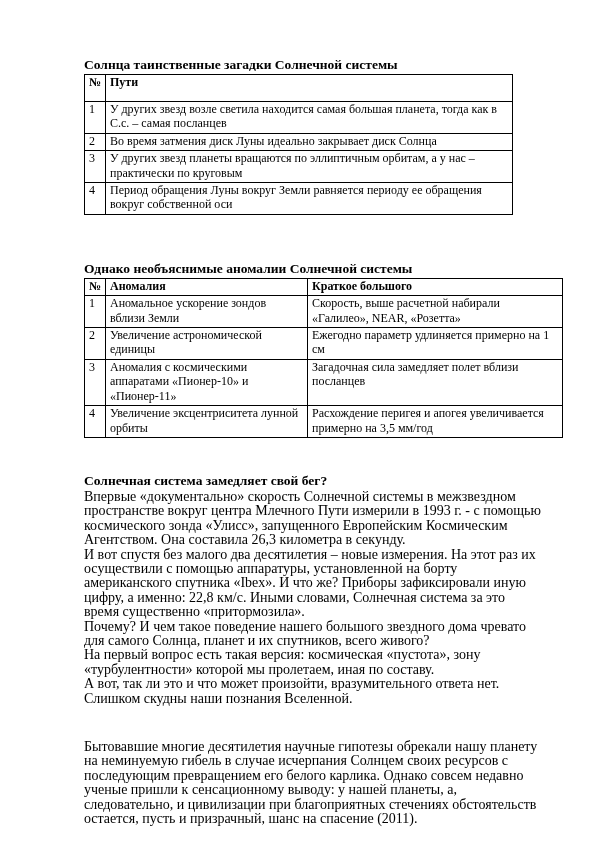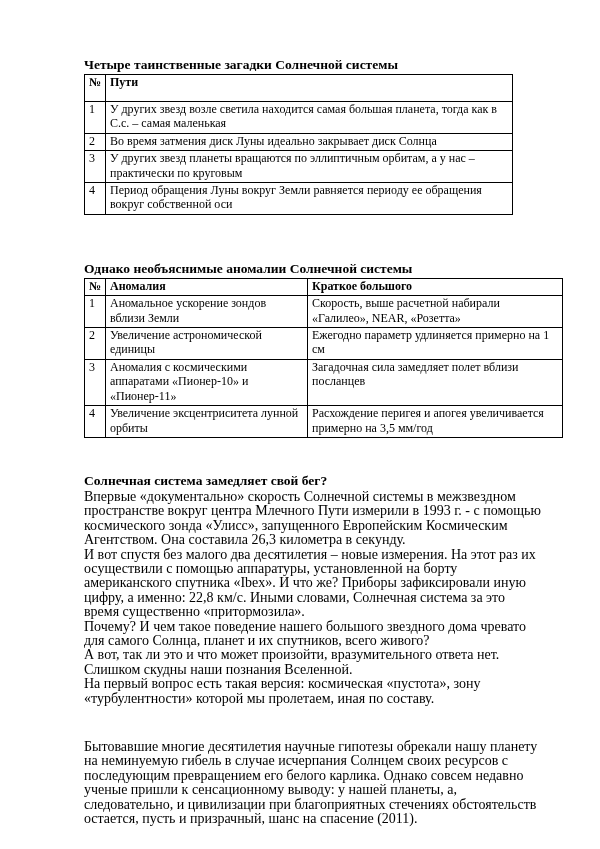--- a/index.html
+++ b/index.html
@@ -60,38 +60,38 @@
     width: 458px;
     font-size: 14px;
     line-height: 14.4px;
   }
 </style>
 </head>
 <body>
 
 <div class="page">
 
-  <h1 class="section-title">Четыре таинственные загадки Солнечной системы</h1>
+  <h1 class="section-title">Солнца таинственные загадки Солнечной системы</h1>
   <table class="riddles">
     <colgroup>
         <col class="c-num">
         <col class="c-text">
       </colgroup>
     <tbody>
         <tr class="hdr-tall">
       <th>№</th>
       <th>
             <span class="v-bottom">
               <span>Пути</span>
             </span>
           </th>
     </tr>
     <tr>
       <td>1</td>
-      <td>У других звезд возле светила находится самая большая планета, тогда как в С.с. – самая маленькая</td>
+      <td>У других звезд возле светила находится самая большая планета, тогда как в С.с. – самая посланцев</td>
     </tr>
     <tr>
       <td>2</td>
       <td>Во время затмения диск Луны идеально закрывает диск Солнца</td>
     </tr>
     <tr>
       <td>3</td>
       <td>У других звезд планеты вращаются по эллиптичным орбитам, а у нас – практически по круговым</td>
     </tr>
     <tr>
@@ -139,22 +139,22 @@
   </tbody>
     </table>
 
   <div class="spacer-b"></div>
 
   <div class="body-text">
     <h1 class="section-title">Солнечная система замедляет свой бег?</h1>
     <p>Впервые «документально» скорость Солнечной системы в межзвездном пространстве вокруг центра Млечного Пути измерили в 1993 г. - с помощью космического зонда «Улисс», запущенного Европейским Космическим Агентством. Она составила 26,3 километра в секунду.</p>
     <p>И вот спустя без малого два десятилетия – новые измерения. На этот раз их осуществили с помощью аппаратуры, установленной на борту американского спутника «Ibex». И что же? Приборы зафиксировали иную цифру, а именно: 22,8 км/с. Иными словами, Солнечная система за это время существенно «притормозила».</p>
     <p>Почему? И чем такое поведение нашего большого звездного дома чревато для самого Солнца, планет и их спутников, всего живого?</p>
+    <p>На первый вопрос есть такая версия: космическая «пустота», зону «турбулентности» которой мы пролетаем, иная по составу.</p>
     <p>А вот, так ли это и что может произойти, вразумительного ответа нет. Слишком скудны наши познания Вселенной.</p>
-    <p>На первый вопрос есть такая версия: космическая «пустота», зону «турбулентности» которой мы пролетаем, иная по составу.</p>
   </div>
 
   <div class="spacer-c"></div>
 
   <div class="body-text">
     <p>Бытовавшие многие десятилетия научные гипотезы обрекали нашу планету на неминуемую гибель в случае исчерпания Солнцем своих ресурсов с последующим превращением его белого карлика. Однако совсем недавно ученые пришли к сенсационному выводу: у нашей планеты, а, следовательно, и цивилизации при благоприятных стечениях обстоятельств остается, пусть и призрачный, шанс на спасение (2011).</p>
   </div>
 
 </div>
 

